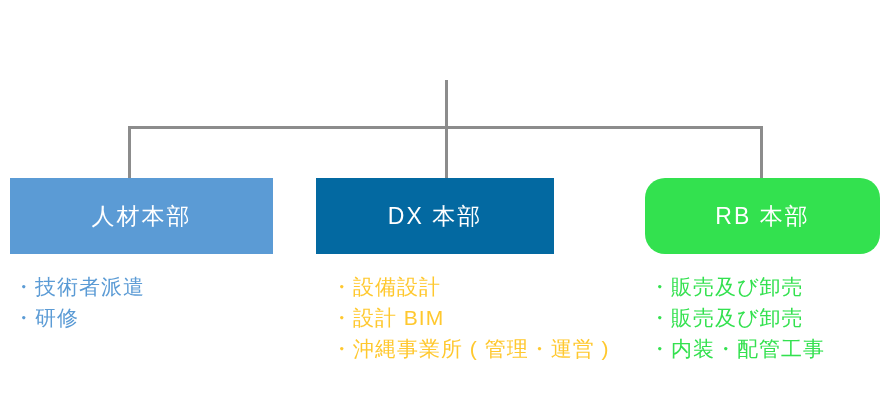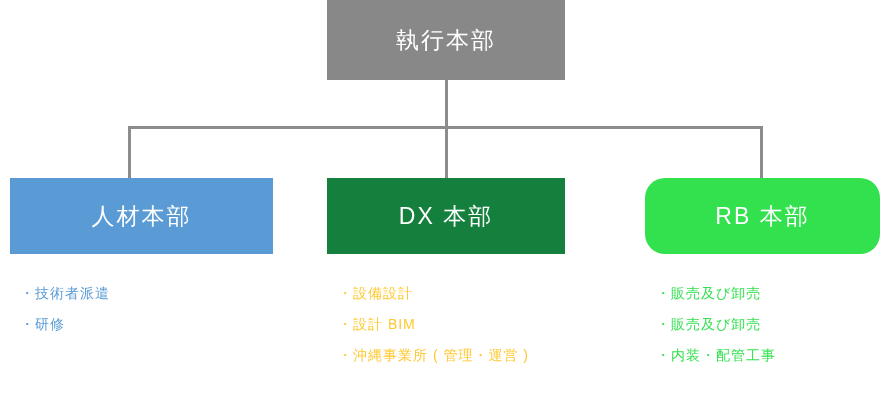--- a/index.html
+++ b/index.html
@@ -38,25 +38,25 @@
     background: #888888;
   }
   .node-hr {
     left: 10px;
     top: 178px;
     width: 263px;
     height: 76px;
     background: #5b9bd5;
   }
   .node-dx {
-    left: 327px;
+    left: 316px;
     top: 178px;
     width: 238px;
     height: 76px;
-    background: #15803d;
+    background: #0369a1;
   }
   .node-rb {
     left: 645px;
     top: 178px;
     width: 235px;
     height: 76px;
     background: #33e14f;
     border-radius: 20px;
   }
 
@@ -68,24 +68,24 @@
   }
   .conn-v-root   { left: 445px; top: 80px;  width: 3px;   height: 98px; }
   .conn-h-bar    { left: 128px; top: 126px; width: 635px; height: 3px; }
   .conn-v-left   { left: 128px; top: 126px; width: 3px;   height: 52px; }
   .conn-v-right  { left: 760px; top: 126px; width: 3px;   height: 52px; }
 
   
   .bullet-list {
     position: absolute;
     top: 266px;
-    margin: 12px;
+    margin: 5px;
     padding: 0;
     list-style: none;
-    font-size: 14px;
+    font-size: 21px;
     line-height: 31px;
     letter-spacing: 1px;
     white-space: nowrap;
     z-index: 2;
   }
   .list-hr { left: 8px;   color: #5b9bd5; }
   .list-dx { left: 326px; color: #ffc82e; }
   .list-rb { left: 644px; color: #33e14f; }
 
   .bullet-list li {
@@ -99,23 +99,20 @@
 </head>
 <body>
 
 <div id="org-chart">
 
   <div class="connector conn-v-root"></div>
   <div class="connector conn-h-bar"></div>
   <div class="connector conn-v-left"></div>
   <div class="connector conn-v-right"></div>
 
-  <div class="node-box node-root">
-    <span>執行本部</span>
-  </div>
 
   <div class="node-box node-hr">
     <span>人材本部</span>
   </div>
 
   <div class="node-box node-dx">
     <span>DX 本部</span>
   </div>
 
   <div class="node-box node-rb">

